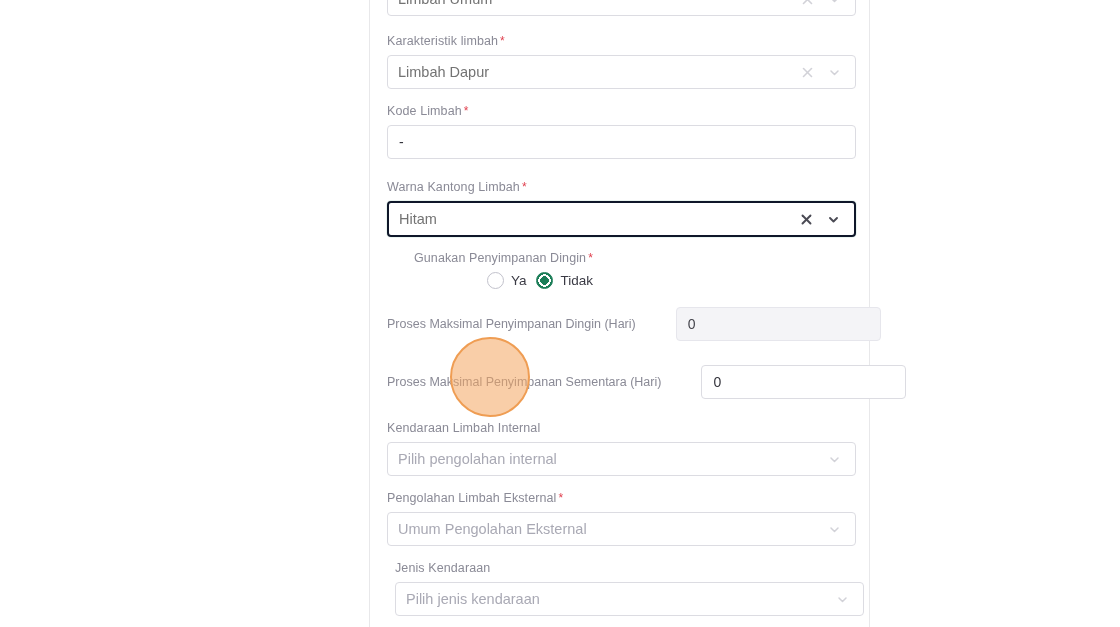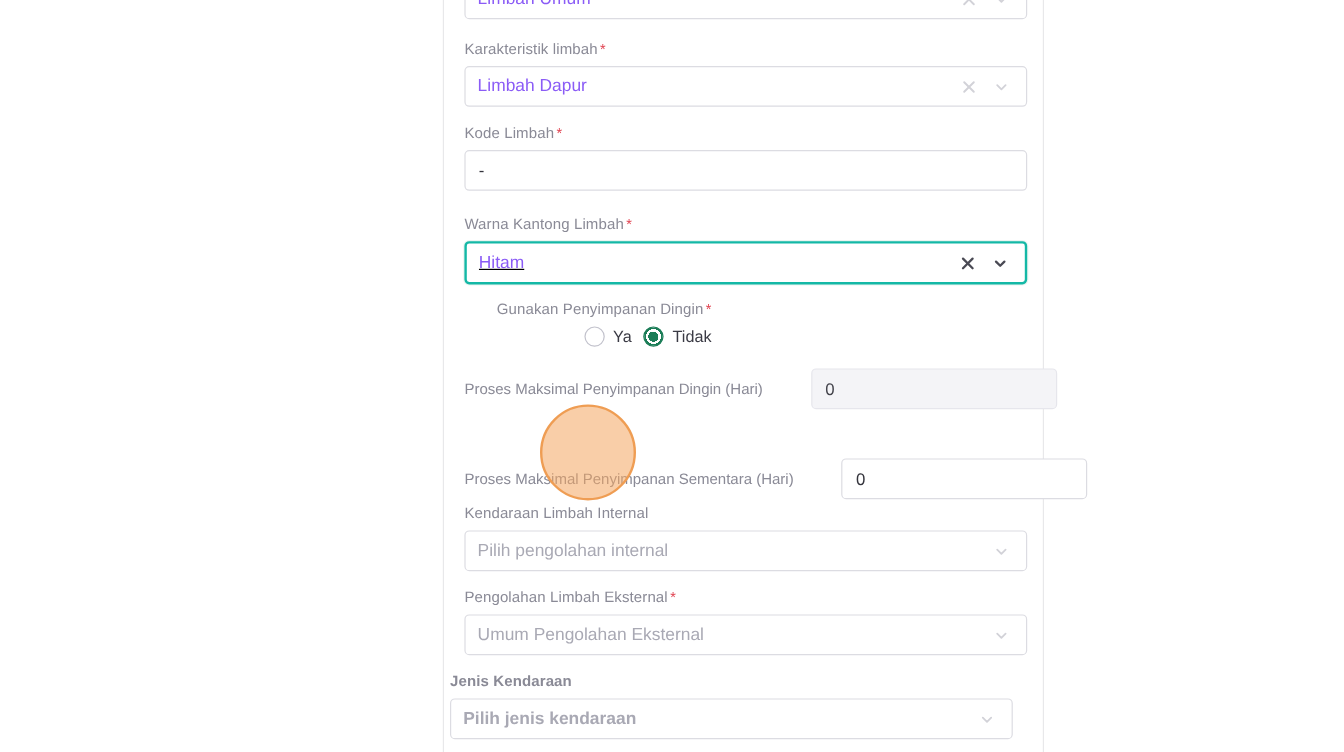--- a/index.html
+++ b/index.html
@@ -54,28 +54,27 @@
     width: 469px;
     height: 34px;
     border: 1px solid #dcdce2;
     border-radius: 4px;
     background: #ffffff;
     display: flex;
     align-items: center;
     padding: 0 10px;
   }
   .ctrl.focused {
-    border: 2px solid #14b8a6;
+    border: 2px solid #0f172a;
     box-shadow: 0 0 0 1px rgba(63,154,120,.10);
     height: 36px;
-    text-decoration: underline;
   }
   .ctrl-value {
     font-size: 14.5px;
-    color: #8b5cf6;
+    color: #737373;
     line-height: 18px;
     flex: 1;
     overflow: hidden;
     white-space: nowrap;
   }
   .ctrl-value.placeholder { color: #a9a9b4; }
 
   .ctrl-icons {
     display: flex;
     align-items: center;
@@ -265,21 +264,21 @@
       </div>
     </div>
 
     <div class="field" style="position:absolute; left:17px; top:377px;">
       <div class="inline-row">
         <span class="inline-label">Proses Maksimal Penyimpanan Dingin (Hari)</span>
         <input class="inline-input disabled" style="width: 226px;" disabled="" value="0">
       </div>
     </div>
 
-    <div class="field" style="position:absolute; left:17px; top:452px;">
+    <div class="field" style="position:absolute; left:17px; top:435px;">
       <div class="inline-row">
         <span class="inline-label">Proses Maksimal Penyimpanan Sementara (Hari)</span>
         <input class="inline-input" style="width: 226px;" value="0">
       </div>
     </div>
 
     <div class="field" style="position:absolute; left:17px; top:490px;">
       <label class="field-label"><span>Kendaraan Limbah Internal</span></label>
       <div class="ctrl">
         <span class="ctrl-value placeholder">Pilih pengolahan internal</span>
@@ -296,21 +295,21 @@
       <div class="ctrl">
         <span class="ctrl-value placeholder">Umum Pengolahan Eksternal</span>
         <span class="ctrl-icons">
           <svg class="icon-chev" viewBox="0 0 13 13">
               <polyline points="3,5 6.5,8.5 10,5"></polyline>
             </svg>
         </span>
       </div>
     </div>
 
-    <div class="field" style="position:absolute; left:5px; top:630px;font-weight:bold;">
+    <div class="field" style="position:absolute; left:25px; top:630px;">
       <label class="field-label"><span>Jenis Kendaraan</span></label>
       <div class="ctrl">
         <span class="ctrl-value placeholder">Pilih jenis kendaraan</span>
         <span class="ctrl-icons">
           <svg class="icon-chev" viewBox="0 0 13 13">
               <polyline points="3,5 6.5,8.5 10,5"></polyline>
             </svg>
         </span>
       </div>
     </div>

